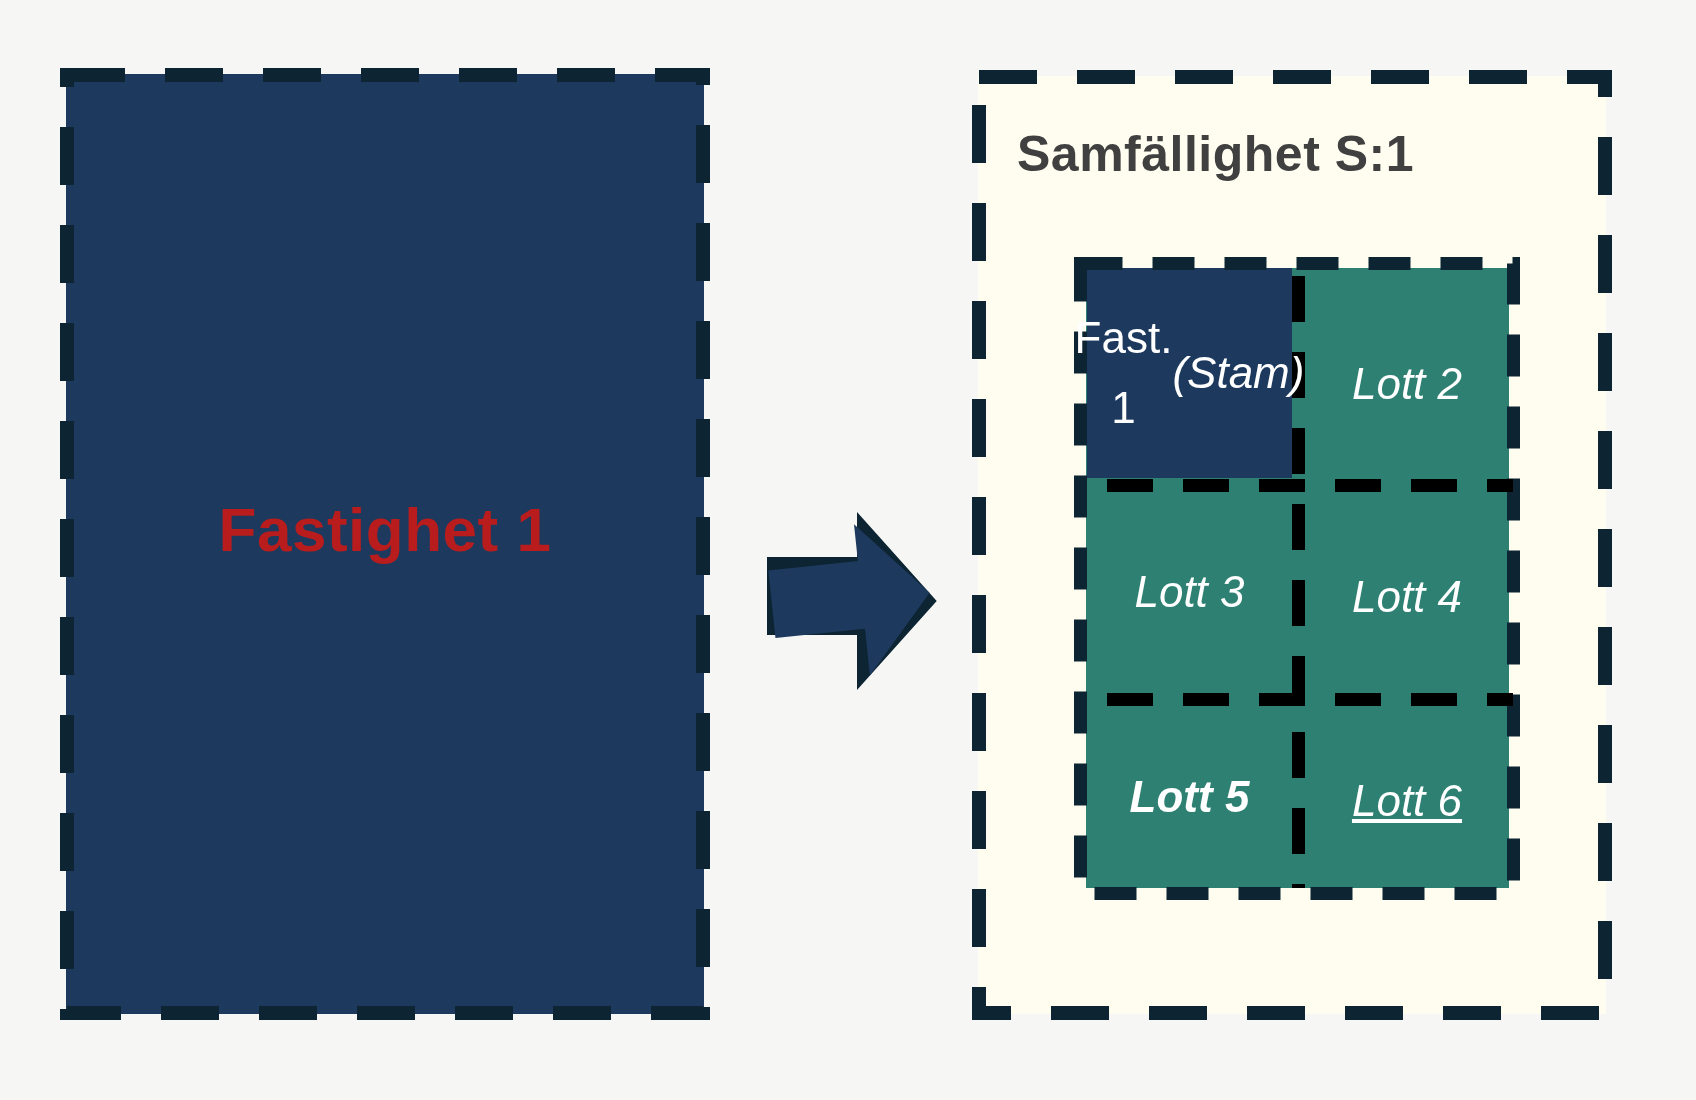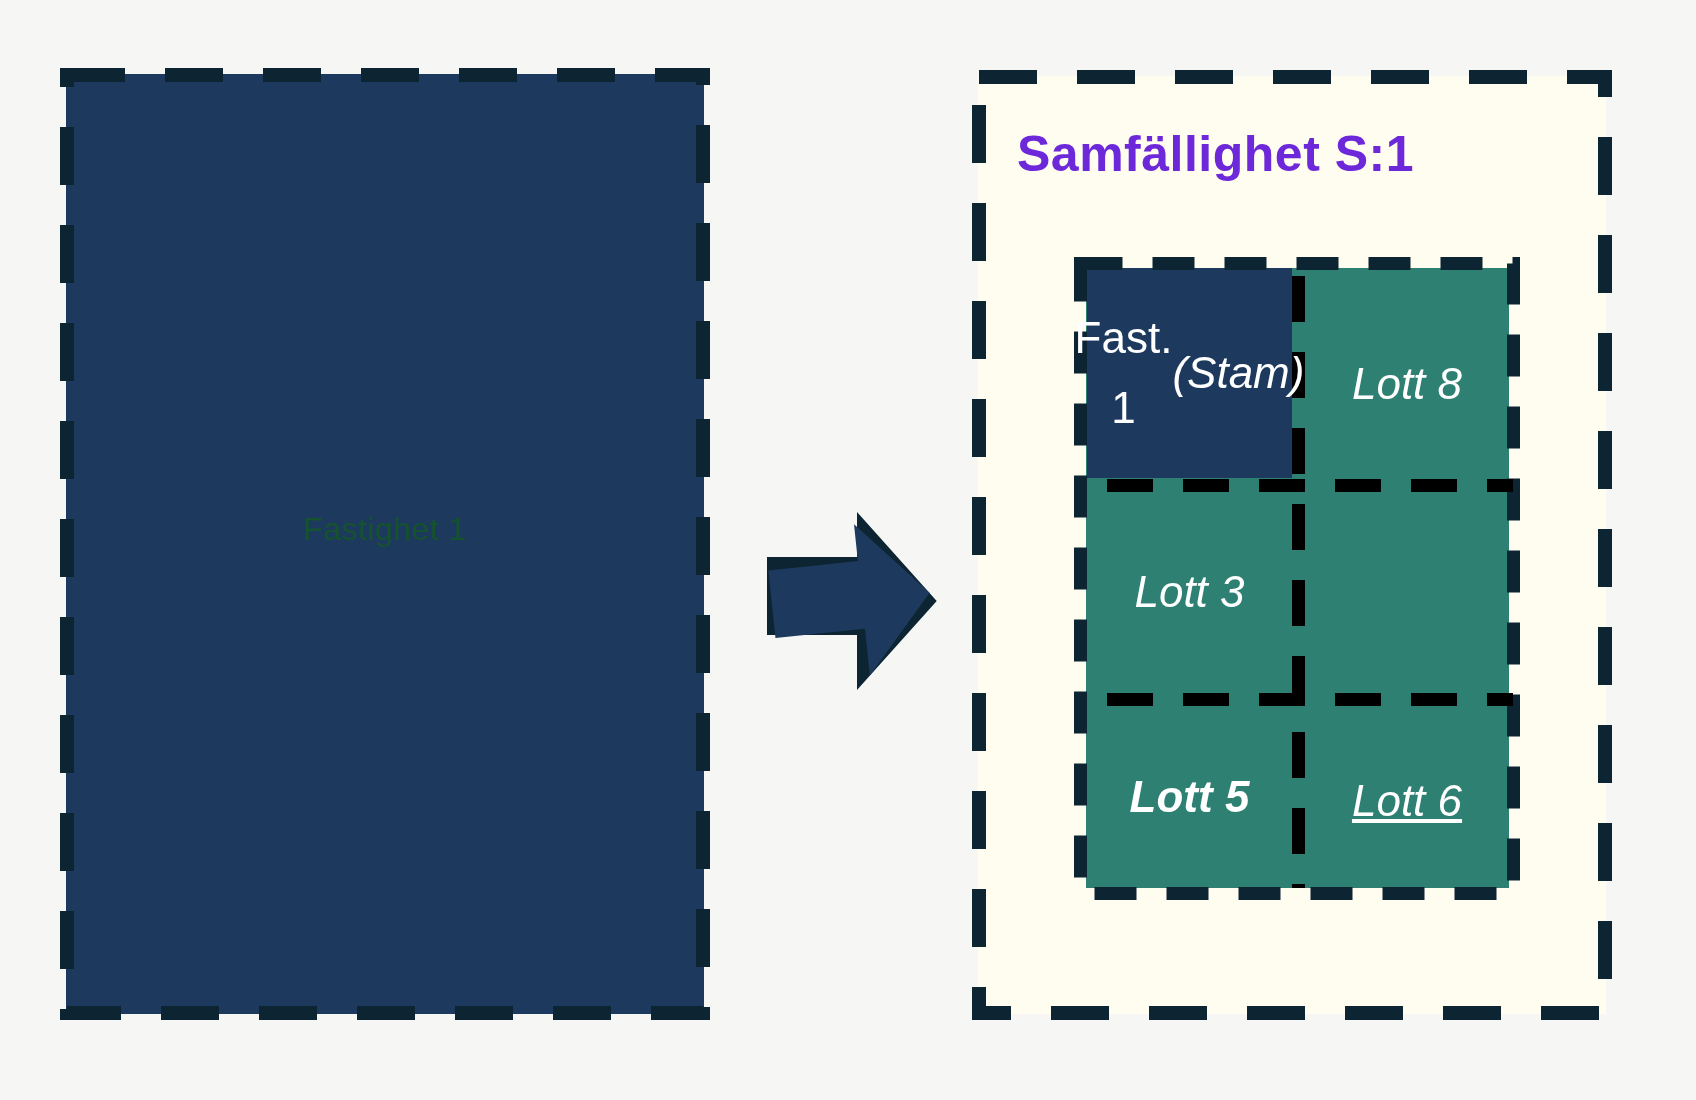--- a/index.html
+++ b/index.html
@@ -6,29 +6,29 @@
   .canvas{
     position:relative;width:1696px;height:1100px;background:#f6f6f5;
     overflow:hidden;font-family:"Liberation Sans",sans-serif;
   }
   
   .parcel{position:absolute;left:60px;top:68px;width:650px;height:952px;}
   .parcel .fill{position:absolute;inset:6px;background:#1d3a5e;}
   .dash-svg{position:absolute;inset:0;display:block;}
   .parcel .label{
     position:absolute;inset:0;display:flex;align-items:center;justify-content:center;
-    padding-bottom:30px;color:#14532d;font-weight:normal;font-size:32px;letter-spacing:.5px;
+    padding-bottom:30px;color:#b91c1c;font-weight:bold;font-size:62px;letter-spacing:.5px;
   }
   
   .arrow-wrap{position:absolute;left:752px;top:486px;width:200px;height:215px;}
   
   .samf{position:absolute;left:972px;top:70px;width:640px;height:950px;}
   .samf .fill{position:absolute;inset:6px;background:#fffdf0;}
   .samf .title{
-    position:absolute;left:45px;top:55px;color:#6d28d9;
+    position:absolute;left:45px;top:55px;color:#404040;
     font-weight:bold;font-size:50px;letter-spacing:.5px;white-space:nowrap;
   }
   
   .grid{position:absolute;left:102px;top:187px;width:446px;height:643px;}
   .grid .teal-base{position:absolute;left:12px;top:11px;width:423px;height:620px;background:#2e8172;}
   .grid .cell-fast{position:absolute;left:13px;top:11px;width:205px;height:210px;background:#1d3a5e;}
   .grid svg.lines{position:absolute;inset:0;}
   .cell-label{
     position:absolute;display:flex;align-items:center;justify-content:center;
     color:#ffffff;font-size:44px;text-align:center;
@@ -77,20 +77,21 @@
         <rect x="6.5" y="6.5" width="433" height="630" fill="none" stroke="#0d2433" stroke-width="13" stroke-dasharray="42 30"></rect>
         <line x1="224.5" y1="11" x2="224.5" y2="631" stroke="#000000" stroke-width="13" stroke-dasharray="46 30" stroke-dashoffset="-8"></line>
         <line x1="13" y1="228.5" x2="439" y2="228.5" stroke="#000000" stroke-width="13" stroke-dasharray="46 30" stroke-dashoffset="-20"></line>
         <line x1="13" y1="442.5" x2="439" y2="442.5" stroke="#000000" stroke-width="13" stroke-dasharray="46 30" stroke-dashoffset="-20"></line>
       </svg>
 
       <div class="cell-label cl-1">
         <span class="l1">Fast. 1</span>
         <span class="l2">(Stam)</span>
       </div>
-      <div class="cell-label italic cl-2">Lott 8</div>
+      <div class="cell-label italic cl-2">Lott 2</div>
       <div class="cell-label italic cl-3">Lott 3</div>
+      <div class="cell-label italic cl-4">Lott 4</div>
       <div class="cell-label italic cl-5">Lott 5</div>
       <div class="cell-label italic cl-6">Lott 6</div>
     </div>
   </div>
 
 </div>
 
 </body></html>

